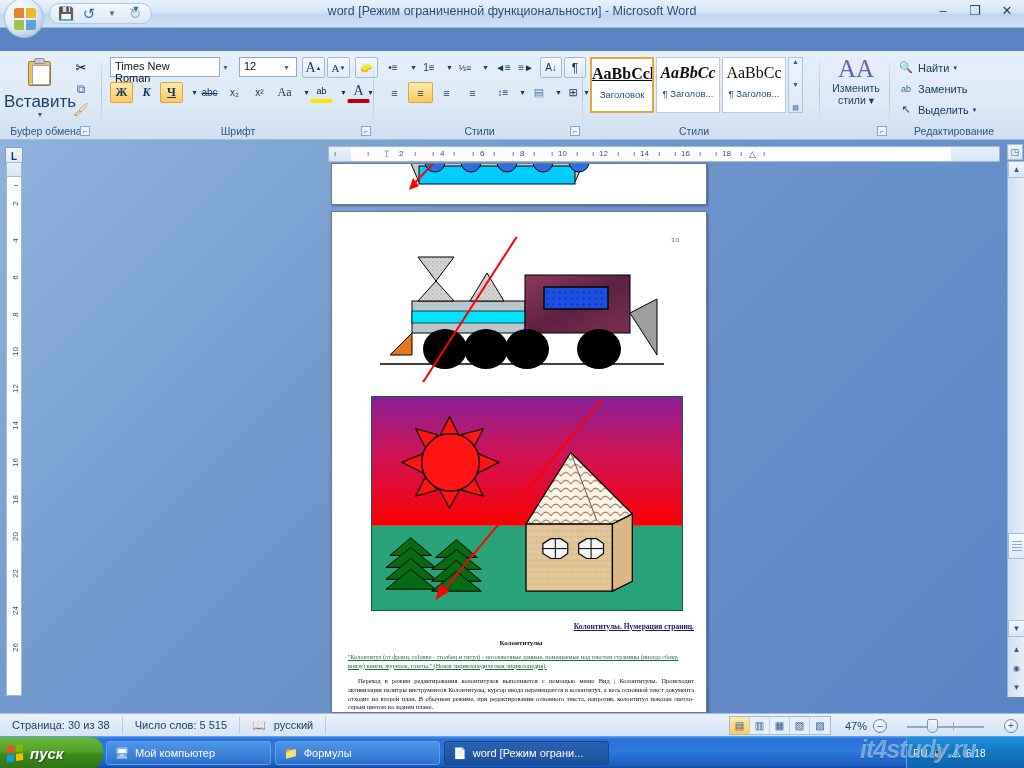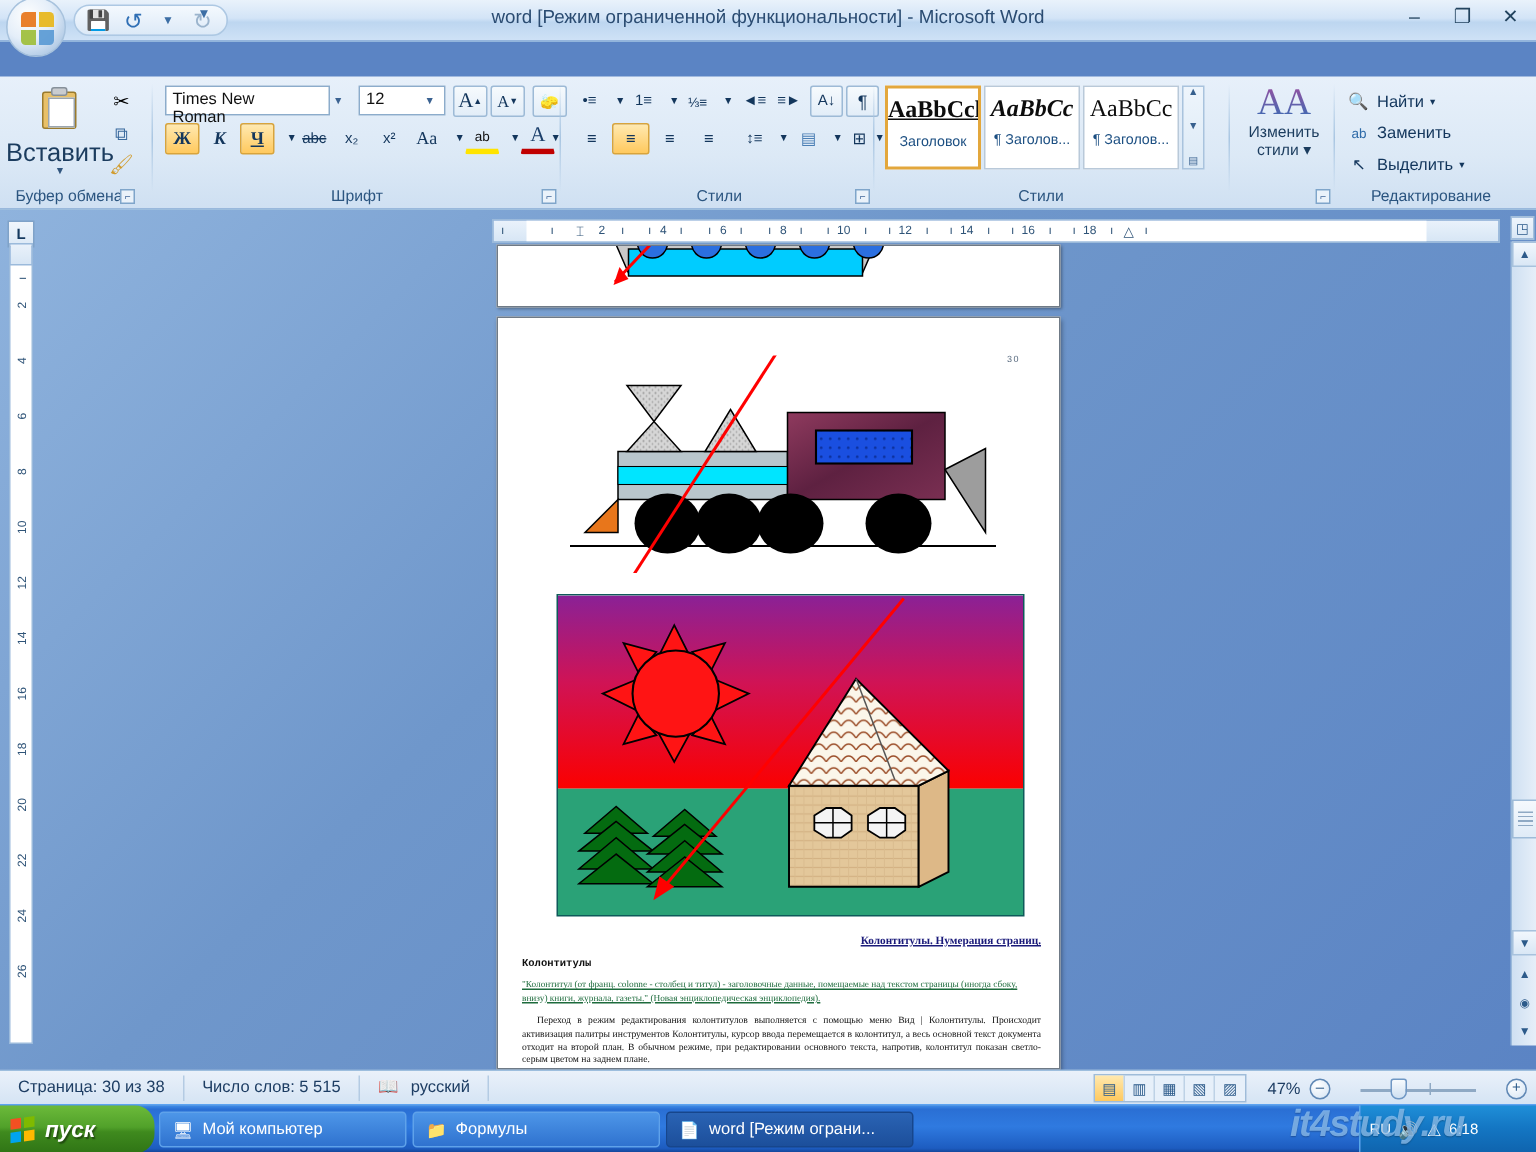--- a/index.html
+++ b/index.html
@@ -222,22 +222,22 @@
   .train{ position:absolute; left:40px; top:25px; width:300px; height:145px;}
 
   
   .pic{ position:absolute; left:39px; top:184px; width:312px; height:215px;
     border:1px solid #0e5a5a; overflow:hidden; }
 
   
   .doctxt{ position:absolute; left:16px; top:410px; width:346px; }
   .dt-head{ text-align:right; font-family:"Liberation Serif", serif; font-size:7.5px;
     font-weight:bold; color:#1a1a7a; text-decoration:underline; }
-  .dt-sub{ margin-top:8px; font-family:Liberation Mono, monospace; font-size:7px;
-    font-weight:bold; color:#111; }
+  .dt-sub{ margin-top:8px; font-family:Liberation Serif, serif; font-size:7px;
+    font-weight:bold; color:#111;text-align:center; }
   .dt-quote{ margin-top:6px; font-family:"Liberation Serif", serif; font-size:6.2px;
     color:#1d6b3c; line-height:8.5px; text-decoration:underline; }
   .dt-p{ margin-top:7px; font-family:"Liberation Serif", serif; font-size:6.4px;
     color:#111; line-height:8.8px; text-align:justify; text-indent:10px;}
 
   
   .vscroll{
     position:absolute; right:0; top:161px; width:17px; height:536px;
     background:linear-gradient(to right,#cfe0f2,#e6eff9);
     border-left:1px solid #9bbadb;

